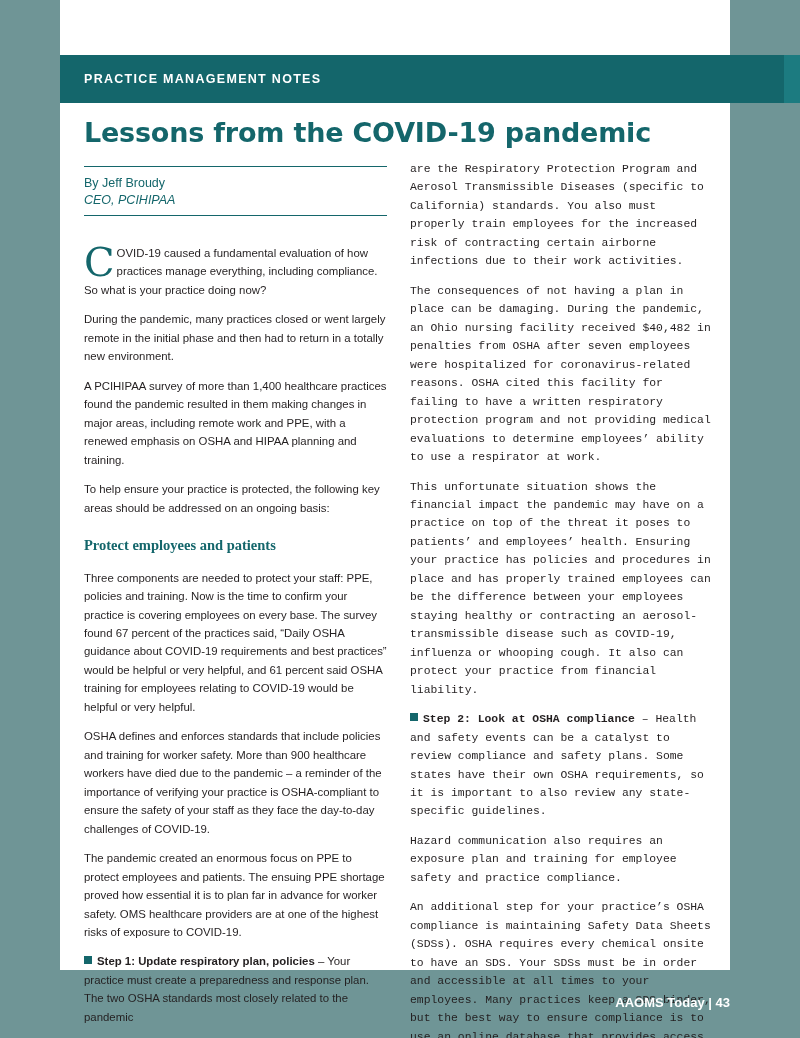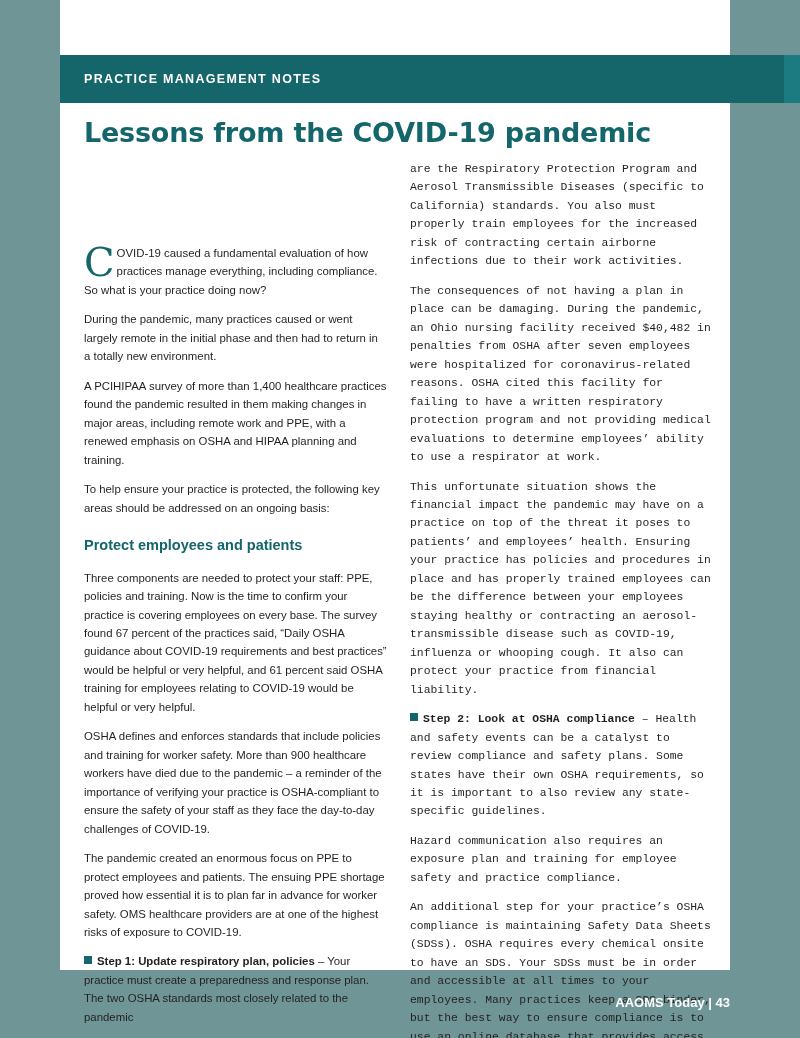--- a/index.html
+++ b/index.html
@@ -116,21 +116,21 @@
   .dropcap {
     float: left;
     font-family: "DejaVu Serif", serif;
     font-size: 40px;
     line-height: 32px;
     color: #14666b;
     padding-right: 2px;
     margin-top: 2px;
   }
   .section-head {
-    font-family: Liberation Sans, sans-serif;
+    font-family: Liberation Serif, serif;
     color: #14666b;
     font-size: 14.5px;
     font-weight: bold;
     margin: 17px 0 11px 0;
   }
   .step-lead {
     font-weight: bold;
   }
   .sqbullet {
     display: inline-block;
@@ -174,24 +174,30 @@
             <path d="M19.6 6.2c-.5-.2-1-.4-1.6-.5l-.5-2.4h-3.1l-.5 2.4c-.6.1-1.1.3-1.6.5l-1.9-1.6-2.2 2.2 1.6 1.9c-.2.5-.4 1-.5 1.6l-2.4.5v3.1l2.4.5c.1.6.3 1.1.5 1.6l-1.6 1.9 2.2 2.2 1.9-1.6c.5.2 1 .4 1.6.5l.5 2.4h3.1l.5-2.4c.6-.1 1.1-.3 1.6-.5l1.9 1.6 2.2-2.2-1.6-1.9c.2-.5.4-1 .5-1.6l2.4-.5v-3.1l-2.4-.5c-.1-.6-.3-1.1-.5-1.6l1.6-1.9-2.2-2.2-1.9 1.6zm-3.6 3.4a2.9 2.9 0 1 1 0 5.8 2.9 2.9 0 0 1 0-5.8z"></path>
             <path d="M25.1 19.3l-1.3.5c-.2-.3-.4-.5-.6-.7l.6-1.3-1.5-1.5-1.3.6c-.2-.2-.5-.4-.7-.6l.5-1.3-2-.8-.8 1.2c-.3 0-.6 0-.9 0l-.8-1.2-2 .8.5 1.3c-.3.2-.5.4-.7.6l-1.3-.6-1.5 1.5.6 1.3c-.2.2-.4.5-.6.7l-1.3-.5-.8 2 1.2.8c0 .3 0 .6 0 .9l-1.2.8.8 2 1.3-.5c.2.3.4.5.6.7l-.6 1.3 1.5 1.5 1.3-.6c.2.2.5.4.7.6l-.5 1.3 2 .8.8-1.2c.3 0 .6 0 .9 0l.8 1.2 2-.8-.5-1.3c.3-.2.5-.4.7-.6l1.3.6 1.5-1.5-.6-1.3c.2-.2.4-.5.6-.7l1.3.5.8-2-1.2-.8c0-.3 0-.6 0-.9l1.2-.8-.8-2zm-6.9 6.9a2.6 2.6 0 1 1 0-5.2 2.6 2.6 0 0 1 0 5.2z"></path>
           </g>
         </svg>
       </span>
     </div>
   </div>
 
   <div class="article-title">Lessons from the COVID-19 pandemic</div>
 
+  <div class="byline">
+    <div class="rule"></div>
+    <div class="byline-name">By Jeff Broudy</div>
+    <div class="byline-role">CEO, PCIHIPAA</div>
+    <div class="rule"></div>
+  </div>
 
   <div class="col col-left">
     <p class="dropcap-para"><span class="dropcap">C</span><span>OVID-19 caused a fundamental evaluation of how practices manage everything, including compliance. So what is your practice doing now?</span></p>
-    <p>During the pandemic, many practices caused or went largely remote in the initial phase and then had to return in a totally new environment.</p>
+    <p>During the pandemic, many practices closed or went largely remote in the initial phase and then had to return in a totally new environment.</p>
     <p>A PCIHIPAA survey of more than 1,400 healthcare practices found the pandemic resulted in them making changes in major areas, including remote work and PPE, with a renewed emphasis on OSHA and HIPAA planning and training.</p>
     <p>To help ensure your practice is protected, the following key areas should be addressed on an ongoing basis:</p>
 
     <div class="section-head">Protect employees and patients</div>
 
     <p>Three components are needed to protect your staff: PPE, policies and training. Now is the time to confirm your practice is covering employees on every base. The survey found 67 percent of the practices said, “Daily OSHA guidance about COVID-19 requirements and best practices” would be helpful or very helpful, and 61 percent said OSHA training for employees relating to COVID-19 would be helpful or very helpful.</p>
     <p>OSHA defines and enforces standards that include policies and training for worker safety. More than 900 healthcare workers have died due to the pandemic – a reminder of the importance of verifying your practice is OSHA-compliant to ensure the safety of your staff as they face the day-to-day challenges of COVID-19.</p>
     <p>The pandemic created an enormous focus on PPE to protect employees and patients. The ensuing PPE shortage proved how essential it is to plan far in advance for worker safety. OMS healthcare providers are at one of the highest risks of exposure to COVID-19.</p>
 
     <p><span class="sqbullet"></span><span class="step-lead">Step 1: Update respiratory plan, policies</span><span> – Your practice must create a preparedness and response plan. The two OSHA standards most closely related to the pandemic</span></p>

